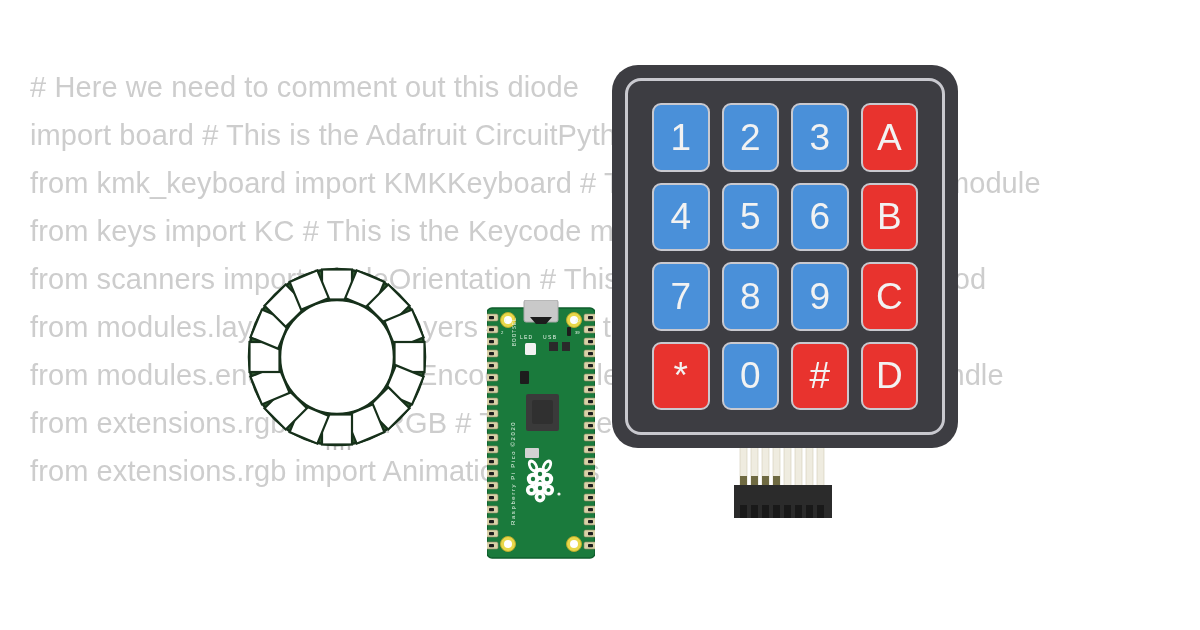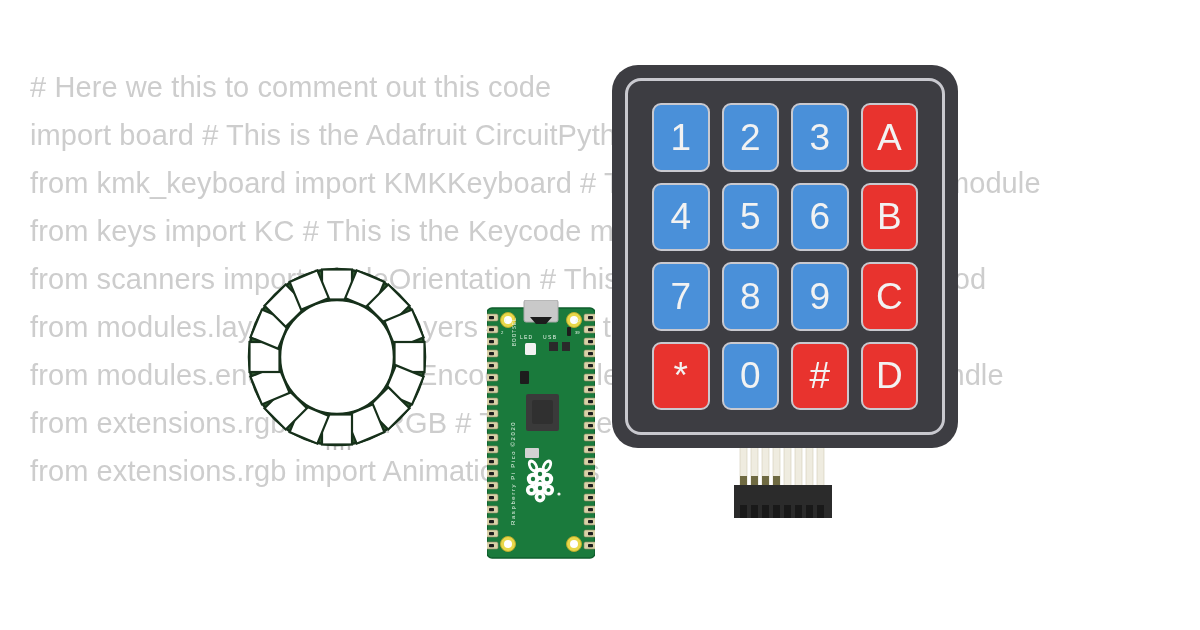--- a/index.html
+++ b/index.html
@@ -110,21 +110,21 @@
     z-index: 3;
   }
   .pin-header svg { display: block; }
 </style>
 </head>
 <body>
 
 <div id="stage">
 
   <div class="code-layer">
-    <div class="code-line"># Here we this to comment out this code</div>
+    <div class="code-line"># Here we need to comment out this diode</div>
     <div class="code-line">import board # This is the Adafruit CircuitPython board module</div>
     <div class="code-line">from kmk_keyboard import KMKKeyboard # This is the KMK keyboard module</div>
     <div class="code-line">from keys import KC # This is the Keycode module</div>
     <div class="code-line">from scanners import DiodeOrientation # This is the diode orientation mod</div>
     <div class="code-line">from modules.layers import Layers # This is the Layers module</div>
     <div class="code-line">from modules.encoder import EncoderHandler # This is the EncoderHandle</div>
     <div class="code-line">from extensions.rgb import RGB # This is the RGB module</div>
     <div class="code-line">from extensions.rgb import AnimationModes</div>
   </div>
 

